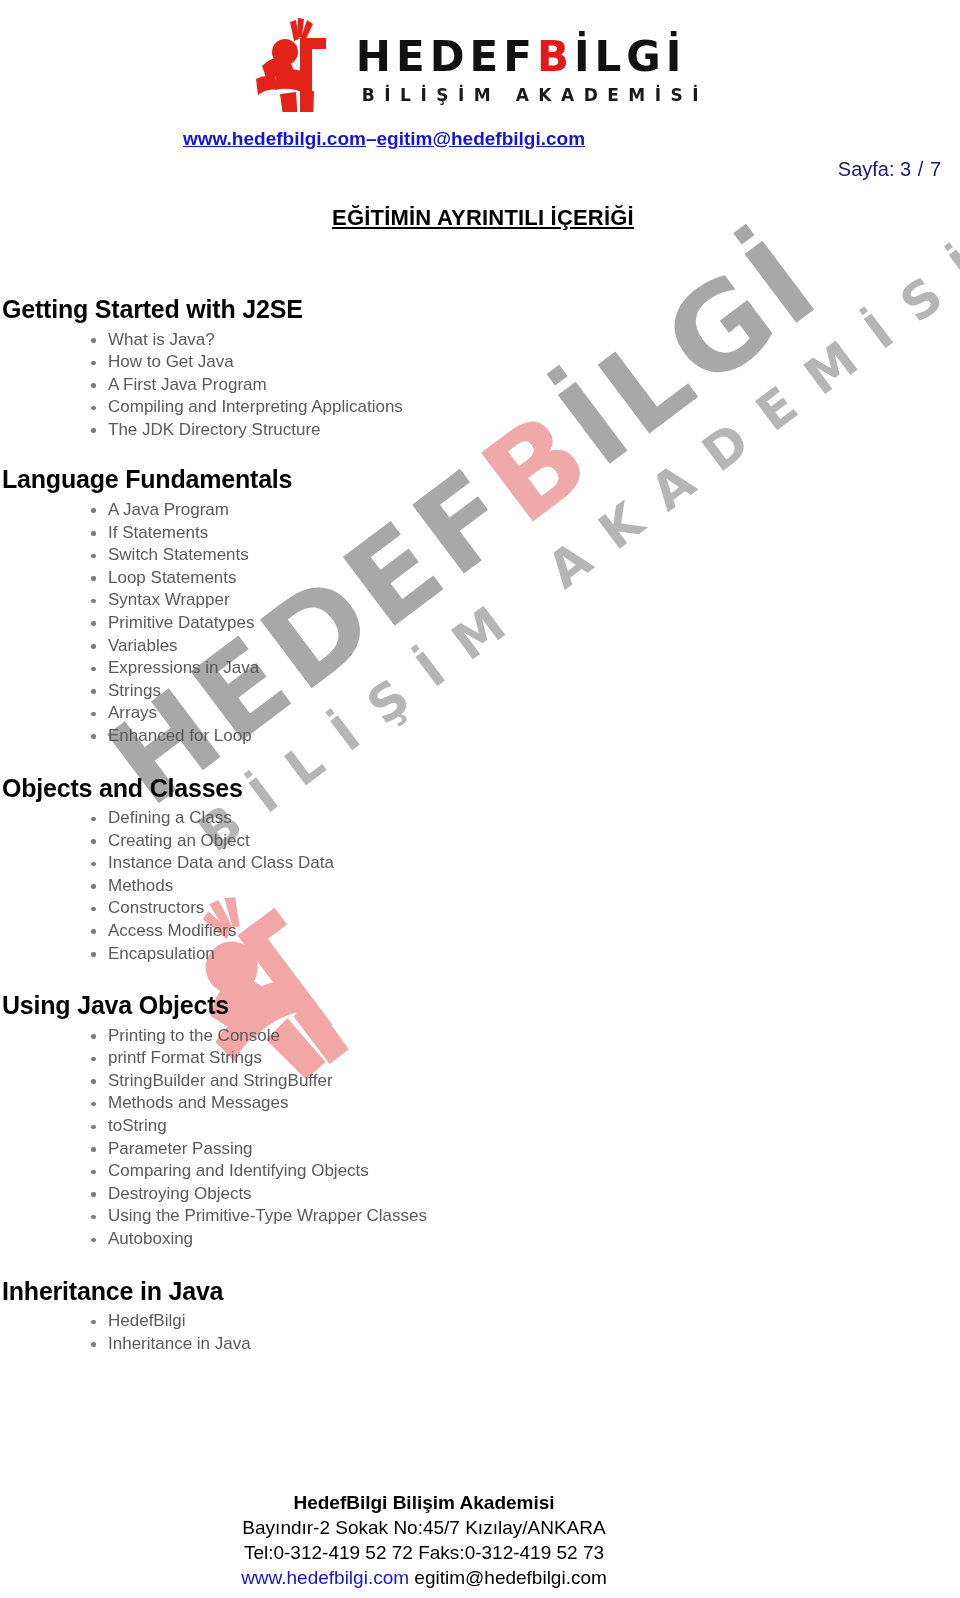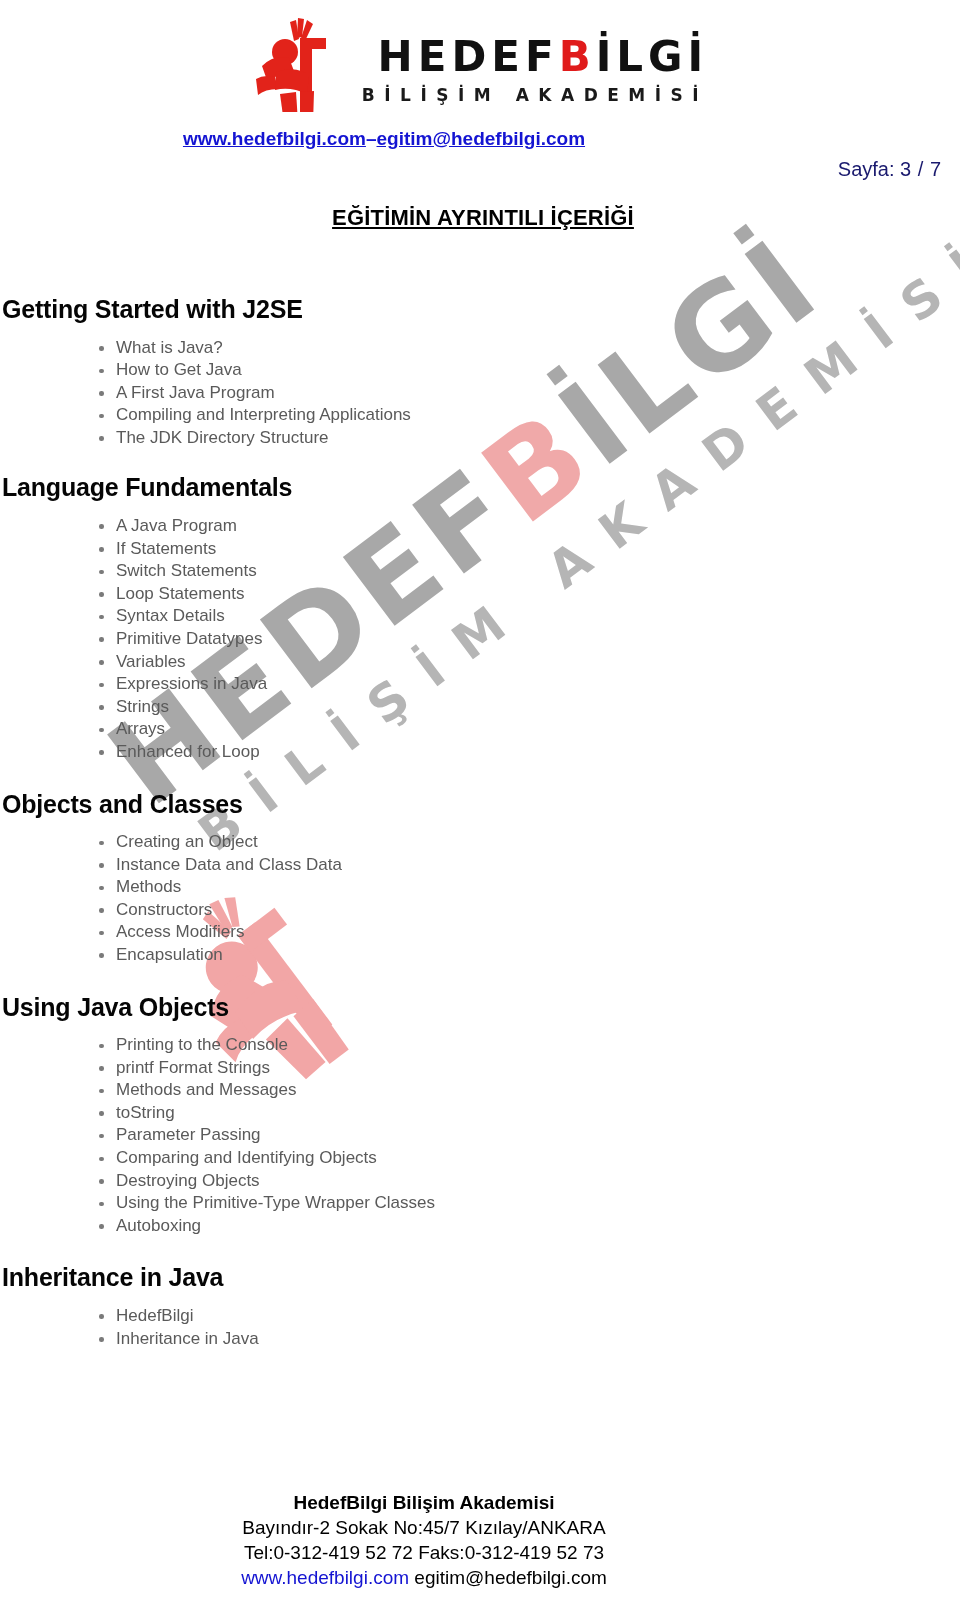--- a/index.html
+++ b/index.html
@@ -67,21 +67,21 @@
   
   #header {
     position: relative;
     z-index: 3;
     padding-top: 14px;
     text-align: center;
   }
   #logo-block {
     display: inline-block;
     position: relative;
-    text-align: right;
+    text-align: left;
     height: 100px;
   }
   #logo-mark {
     position: absolute;
     left: 0;
     top: 2px;
     width: 96px;
     height: 96px;
   }
   #logo-text {
@@ -163,21 +163,21 @@
   .section-heading {
     font-size: 25px;
     font-weight: bold;
     color: #050505;
     margin: 0 0 2px 2px;
     letter-spacing: -0.2px;
     line-height: 1.18;
   }
   .bullets {
     list-style: none;
-    margin: 12px;
+    margin: 4px;
     padding: 0 0 0 86px;
   }
   .bullets li {
     position: relative;
     font-size: 17px;
     color: #5a5a5a;
     line-height: 22.6px;
     padding-left: 18px;
     white-space: nowrap;
   }
@@ -292,47 +292,49 @@
     </ul>
   </div>
 
   <div class="section" style="margin-top:24px">
     <div class="section-heading">Language Fundamentals</div>
     <ul class="bullets">
       <li>A Java Program</li>
       <li>If Statements</li>
       <li>Switch Statements</li>
       <li>Loop Statements</li>
-      <li>Syntax Details</li>
+      <li>Syntax Wrapper</li>
       <li>Primitive Datatypes</li>
       <li>Variables</li>
       <li>Expressions in Java</li>
       <li>Strings</li>
       <li>Arrays</li>
       <li>Enhanced for Loop</li>
     </ul>
   </div>
 
   <div class="section" style="margin-top:26px">
     <div class="section-heading">Objects and Classes</div>
     <ul class="bullets">
+      <li>Defining a Class</li>
       <li>Creating an Object</li>
       <li>Instance Data and Class Data</li>
       <li>Methods</li>
       <li>Constructors</li>
       <li>Access Modifiers</li>
       <li>Encapsulation</li>
     </ul>
   </div>
 
   <div class="section" style="margin-top:26px">
     <div class="section-heading">Using Java Objects</div>
     <ul class="bullets">
       <li>Printing to the Console</li>
       <li>printf Format Strings</li>
+      <li>StringBuilder and StringBuffer</li>
       <li>Methods and Messages</li>
       <li>toString</li>
       <li>Parameter Passing</li>
       <li>Comparing and Identifying Objects</li>
       <li>Destroying Objects</li>
       <li>Using the Primitive-Type Wrapper Classes</li>
       <li>Autoboxing</li>
     </ul>
   </div>
 

